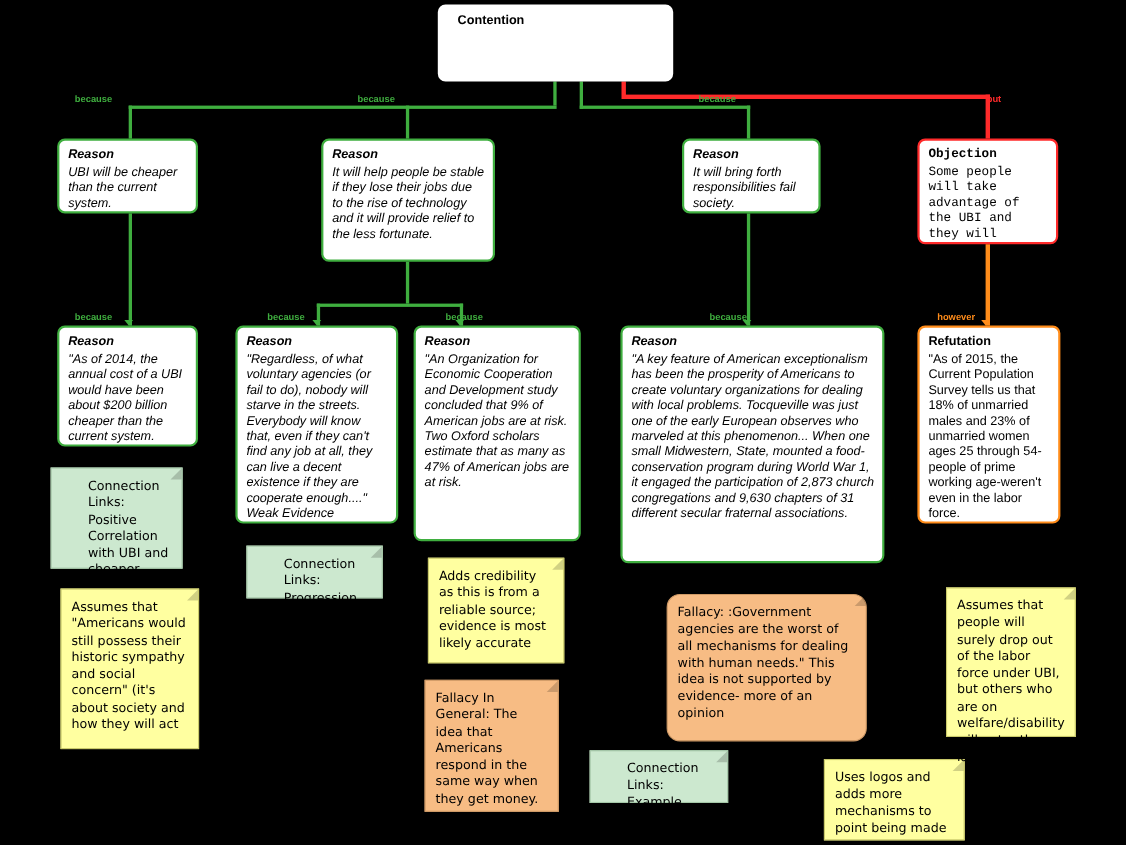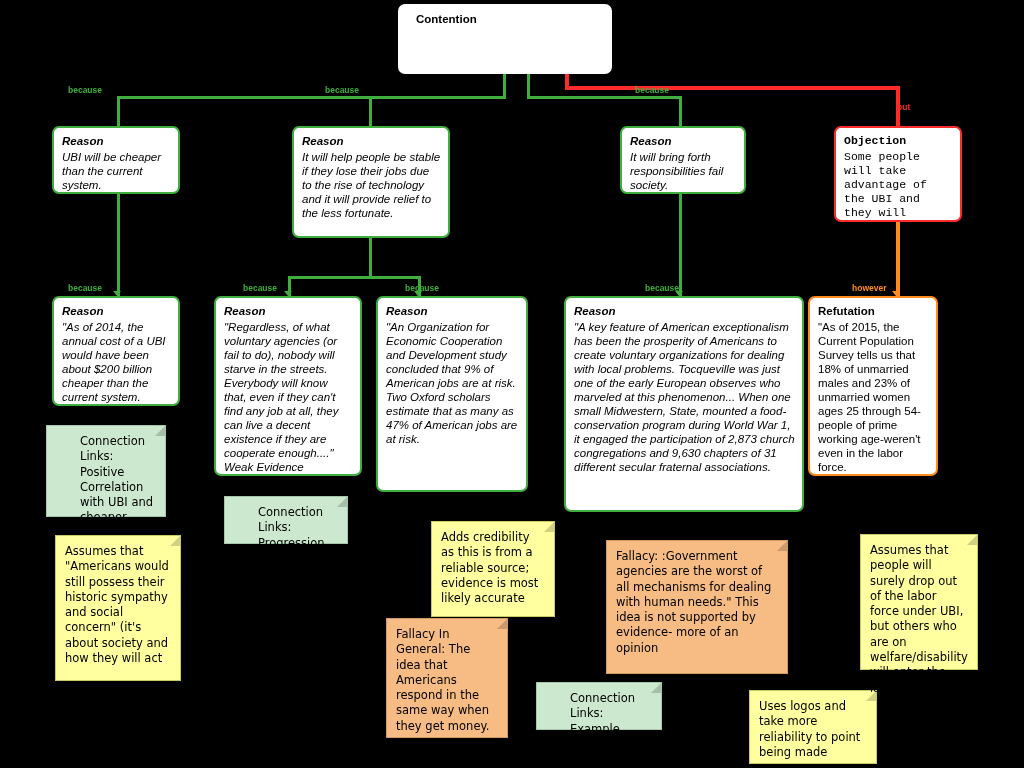--- a/index.html
+++ b/index.html
@@ -157,21 +157,21 @@
 
   <div class="conn" style="left:679px; top:194px; width:3px; height:102px;"></div>
   <div class="arrow" style="left:675px; top:291px;"></div>
 
   <div class="conn orange" style="left:896px; top:222px; width:4px; height:74px;"></div>
   <div class="arrow orange" style="left:892px; top:291px;"></div>
 
   <div class="conn-label" style="left:68px; top:85px;">because</div>
   <div class="conn-label" style="left:325px; top:85px;">because</div>
   <div class="conn-label" style="left:635px; top:85px;">because</div>
-  <div class="conn-label red" style="left:897px; top:102px;">but</div>
+  <div class="conn-label red" style="left:897px; top:85px;">but</div>
   <div class="conn-label" style="left:68px; top:283px;">because</div>
   <div class="conn-label" style="left:243px; top:283px;">because</div>
   <div class="conn-label" style="left:405px; top:283px;">because</div>
   <div class="conn-label" style="left:645px; top:283px;">because</div>
   <div class="conn-label orange" style="left:852px; top:283px;">however</div>
 
   <div class="node white" style="left:398px; top:4px; width:214px; height:70px;">
     <span class="title">Contention</span>
   </div>
 
@@ -208,36 +208,36 @@
   <div class="node green-edge" style="left:376px; top:296px; width:152px; height:196px;">
     <span class="title">Reason</span>
     <span class="body">"An Organization for Economic Cooperation and Development study concluded that 9% of American jobs are at risk. Two Oxford scholars estimate that as many as 47% of American jobs are at risk.</span>
   </div>
 
   <div class="node green-edge" style="left:564px; top:296px; width:240px; height:216px;">
     <span class="title">Reason</span>
     <span class="body">"A key feature of American exceptionalism has been the prosperity of Americans to create voluntary organizations for dealing with local problems. Tocqueville was just one of the early European observes who marveled at this phenomenon... When one small Midwestern, State, mounted a food-conservation program during World War 1, it engaged the participation of 2,873 church congregations and 9,630 chapters of 31 different secular fraternal associations.</span>
   </div>
 
-  <div class="node orange-edge" style="left:808px; top:296px; width:130px; height:180px;">
+  <div class="node orange-edge" style="left:834px; top:296px; width:130px; height:180px;">
     <span class="title">Refutation</span>
     <span class="body">"As of 2015, the Current Population Survey tells us that 18% of unmarried males and 23% of unmarried women ages 25 through 54-people of prime working age-weren't even in the labor force.</span>
   </div>
 
   <div class="note green" style="left:46px; top:425px; width:120px; height:92px;">Connection Links: Positive Correlation with UBI and cheaper system</div>
 
   <div class="note yellow" style="left:55px; top:535px; width:126px; height:146px;">Assumes that "Americans would still possess their historic sympathy and social concern" (it's about society and how they will act</div>
 
   <div class="note green" style="left:224px; top:496px; width:124px; height:48px;">Connection Links: Progression</div>
 
-  <div class="note yellow" style="left:389px; top:521px; width:124px; height:96px;margin-left:42px;">Adds credibility as this is from a reliable source; evidence is most likely accurate</div>
+  <div class="note yellow" style="left:389px; top:507px; width:124px; height:96px;">Adds credibility as this is from a reliable source; evidence is most likely accurate</div>
 
   <div class="note orange" style="left:386px; top:618px; width:122px; height:120px;">Fallacy In General: The idea that Americans respond in the same way when they get money.</div>
 
   <div class="note green" style="left:536px; top:682px; width:126px; height:48px;">Connection Links: Example</div>
 
-  <div class="note orange" style="left:606px; top:540px; width:182px; height:134px;">Fallacy: :Government agencies are the worst of all mechanisms for dealing with human needs." This idea is not supported by evidence- more of an opinion</div>
-
-  <div class="note yellow" style="left:749px; top:690px; width:128px; height:74px;">Uses logos and take more reliability to point being made</div>
+  <div class="note orange" style="left:606px; top:540px; width:182px; height:134px;border-radius:12px;">Fallacy: :Government agencies are the worst of all mechanisms for dealing with human needs." This idea is not supported by evidence- more of an opinion</div>
+
+  <div class="note yellow" style="left:749px; top:690px; width:128px; height:74px;">Uses logos and adds more mechanisms to point being made</div>
 
   <div class="note yellow" style="left:860px; top:534px; width:118px; height:136px;">Assumes that people will surely drop out of the labor force under UBI, but others who are on welfare/disability will enter the labor force.</div>
 
 </div>
 
 </body></html>

